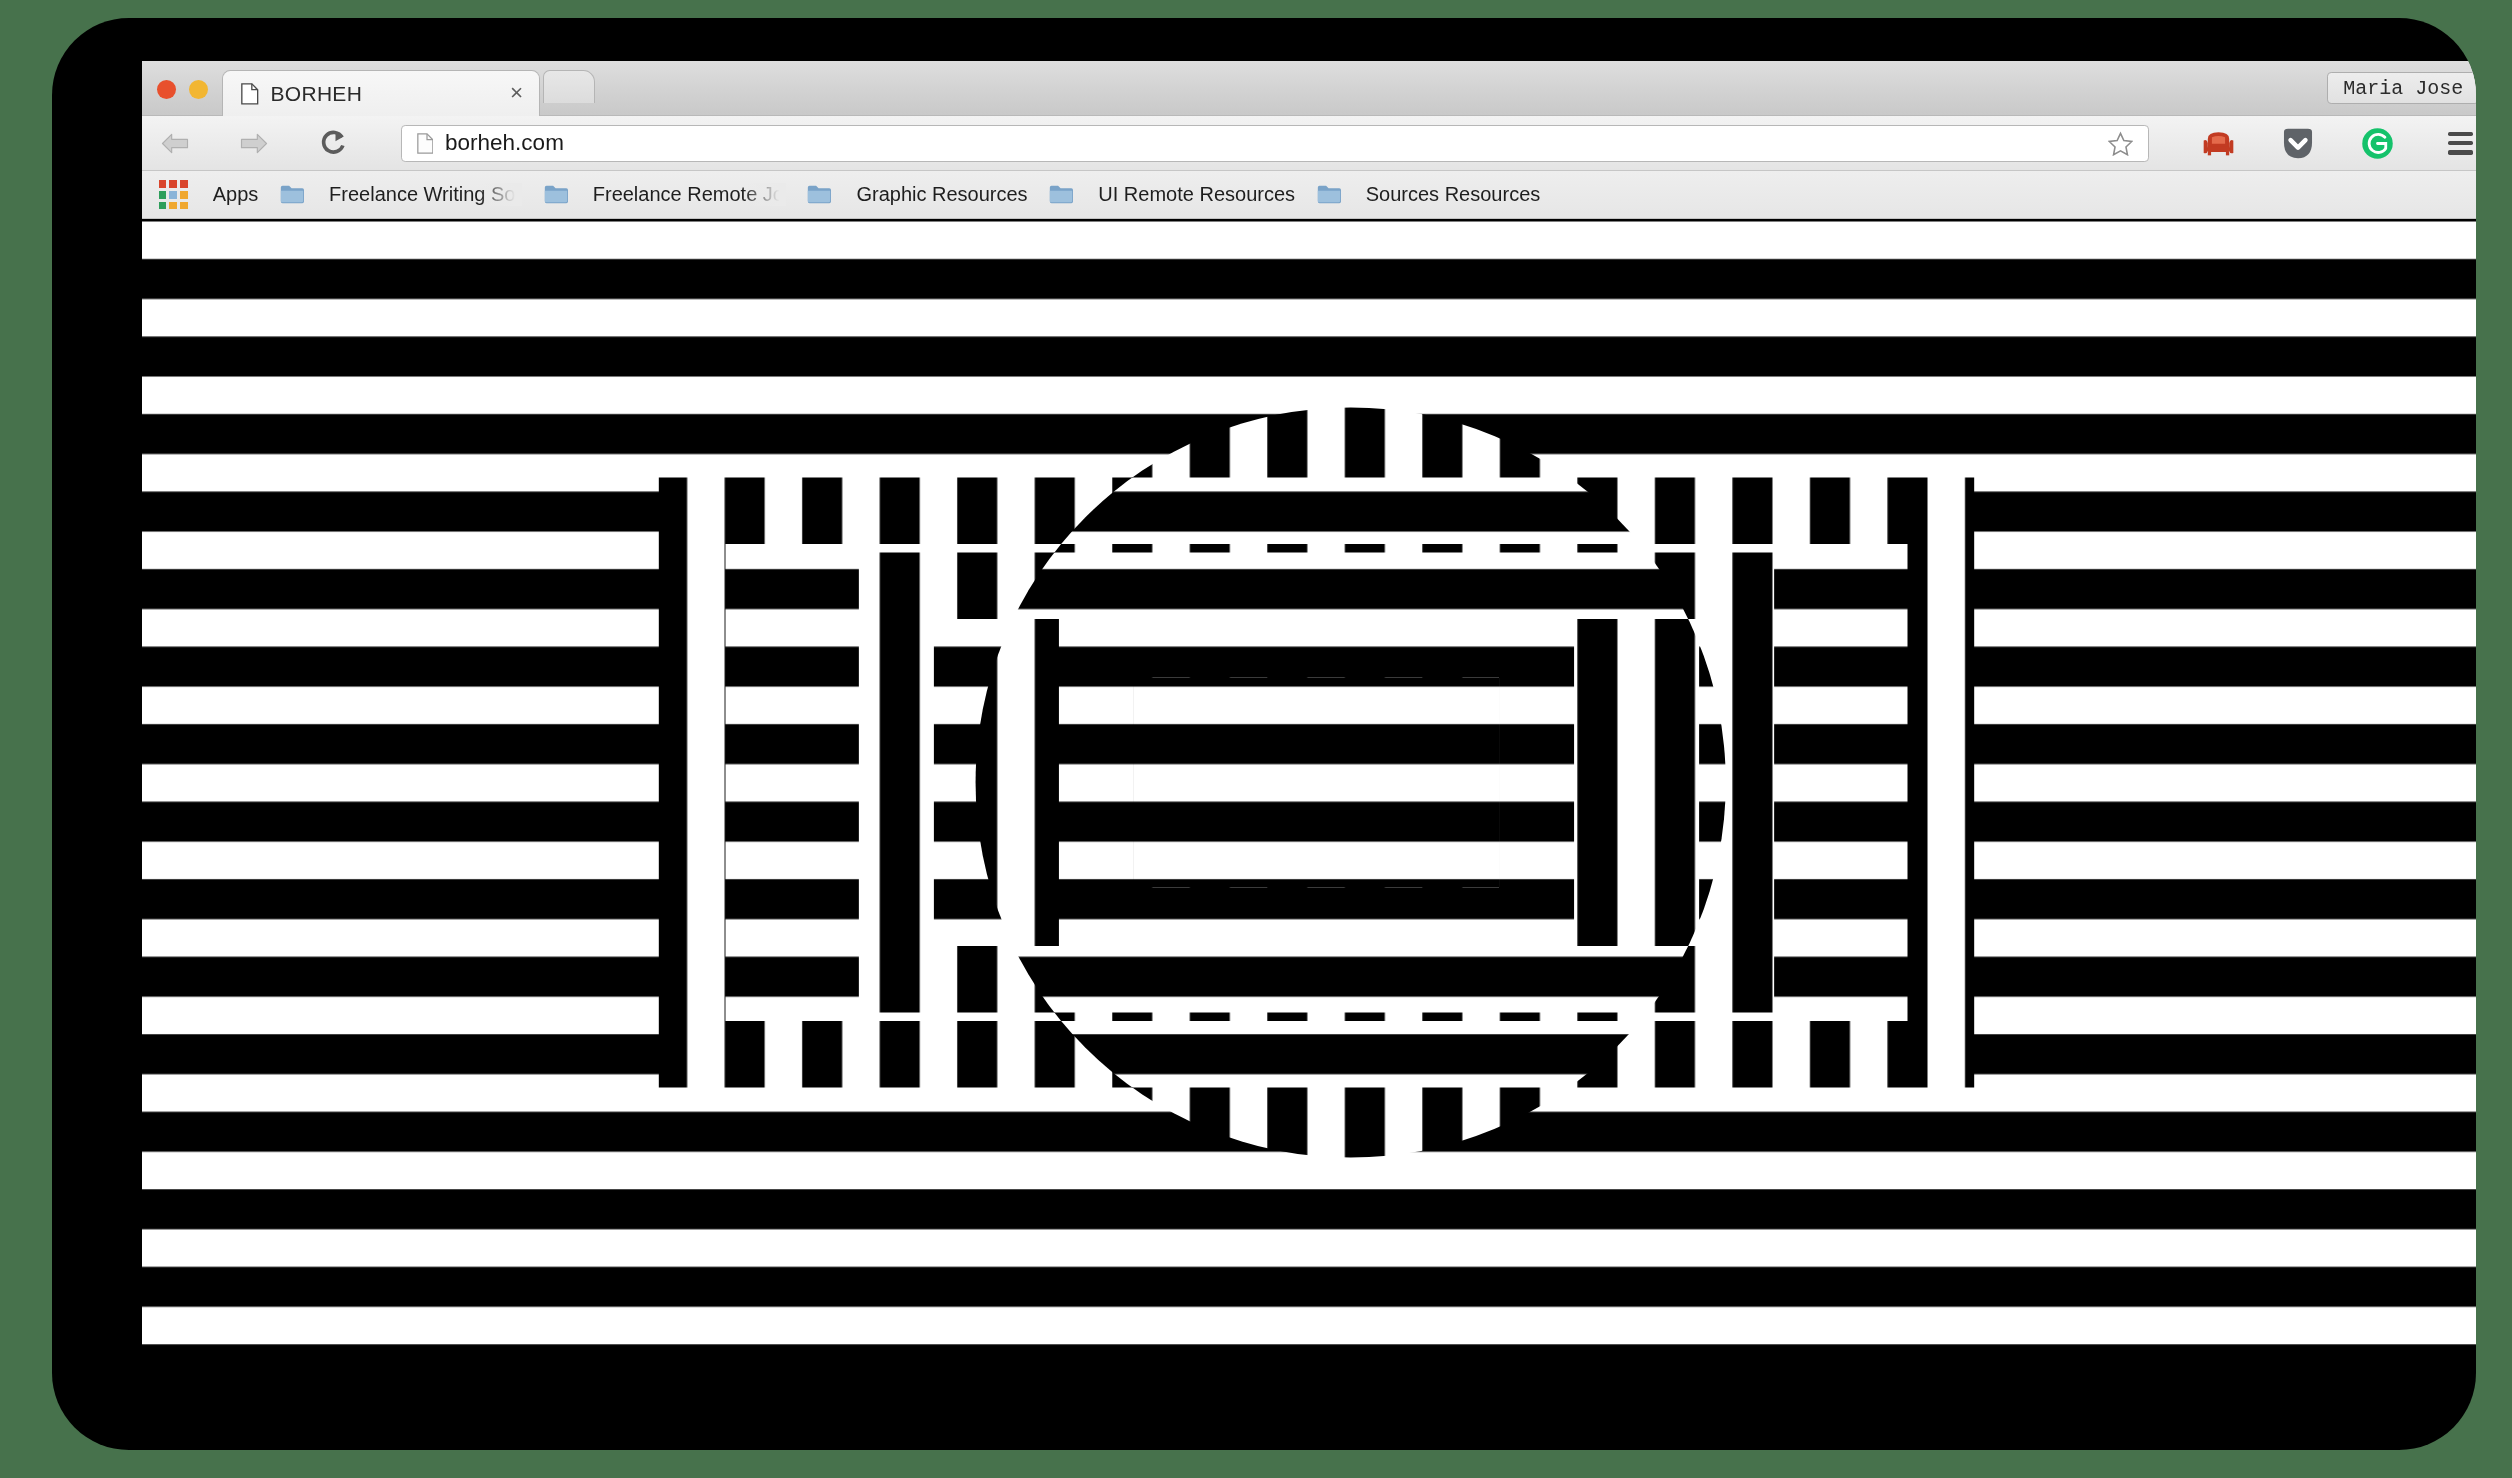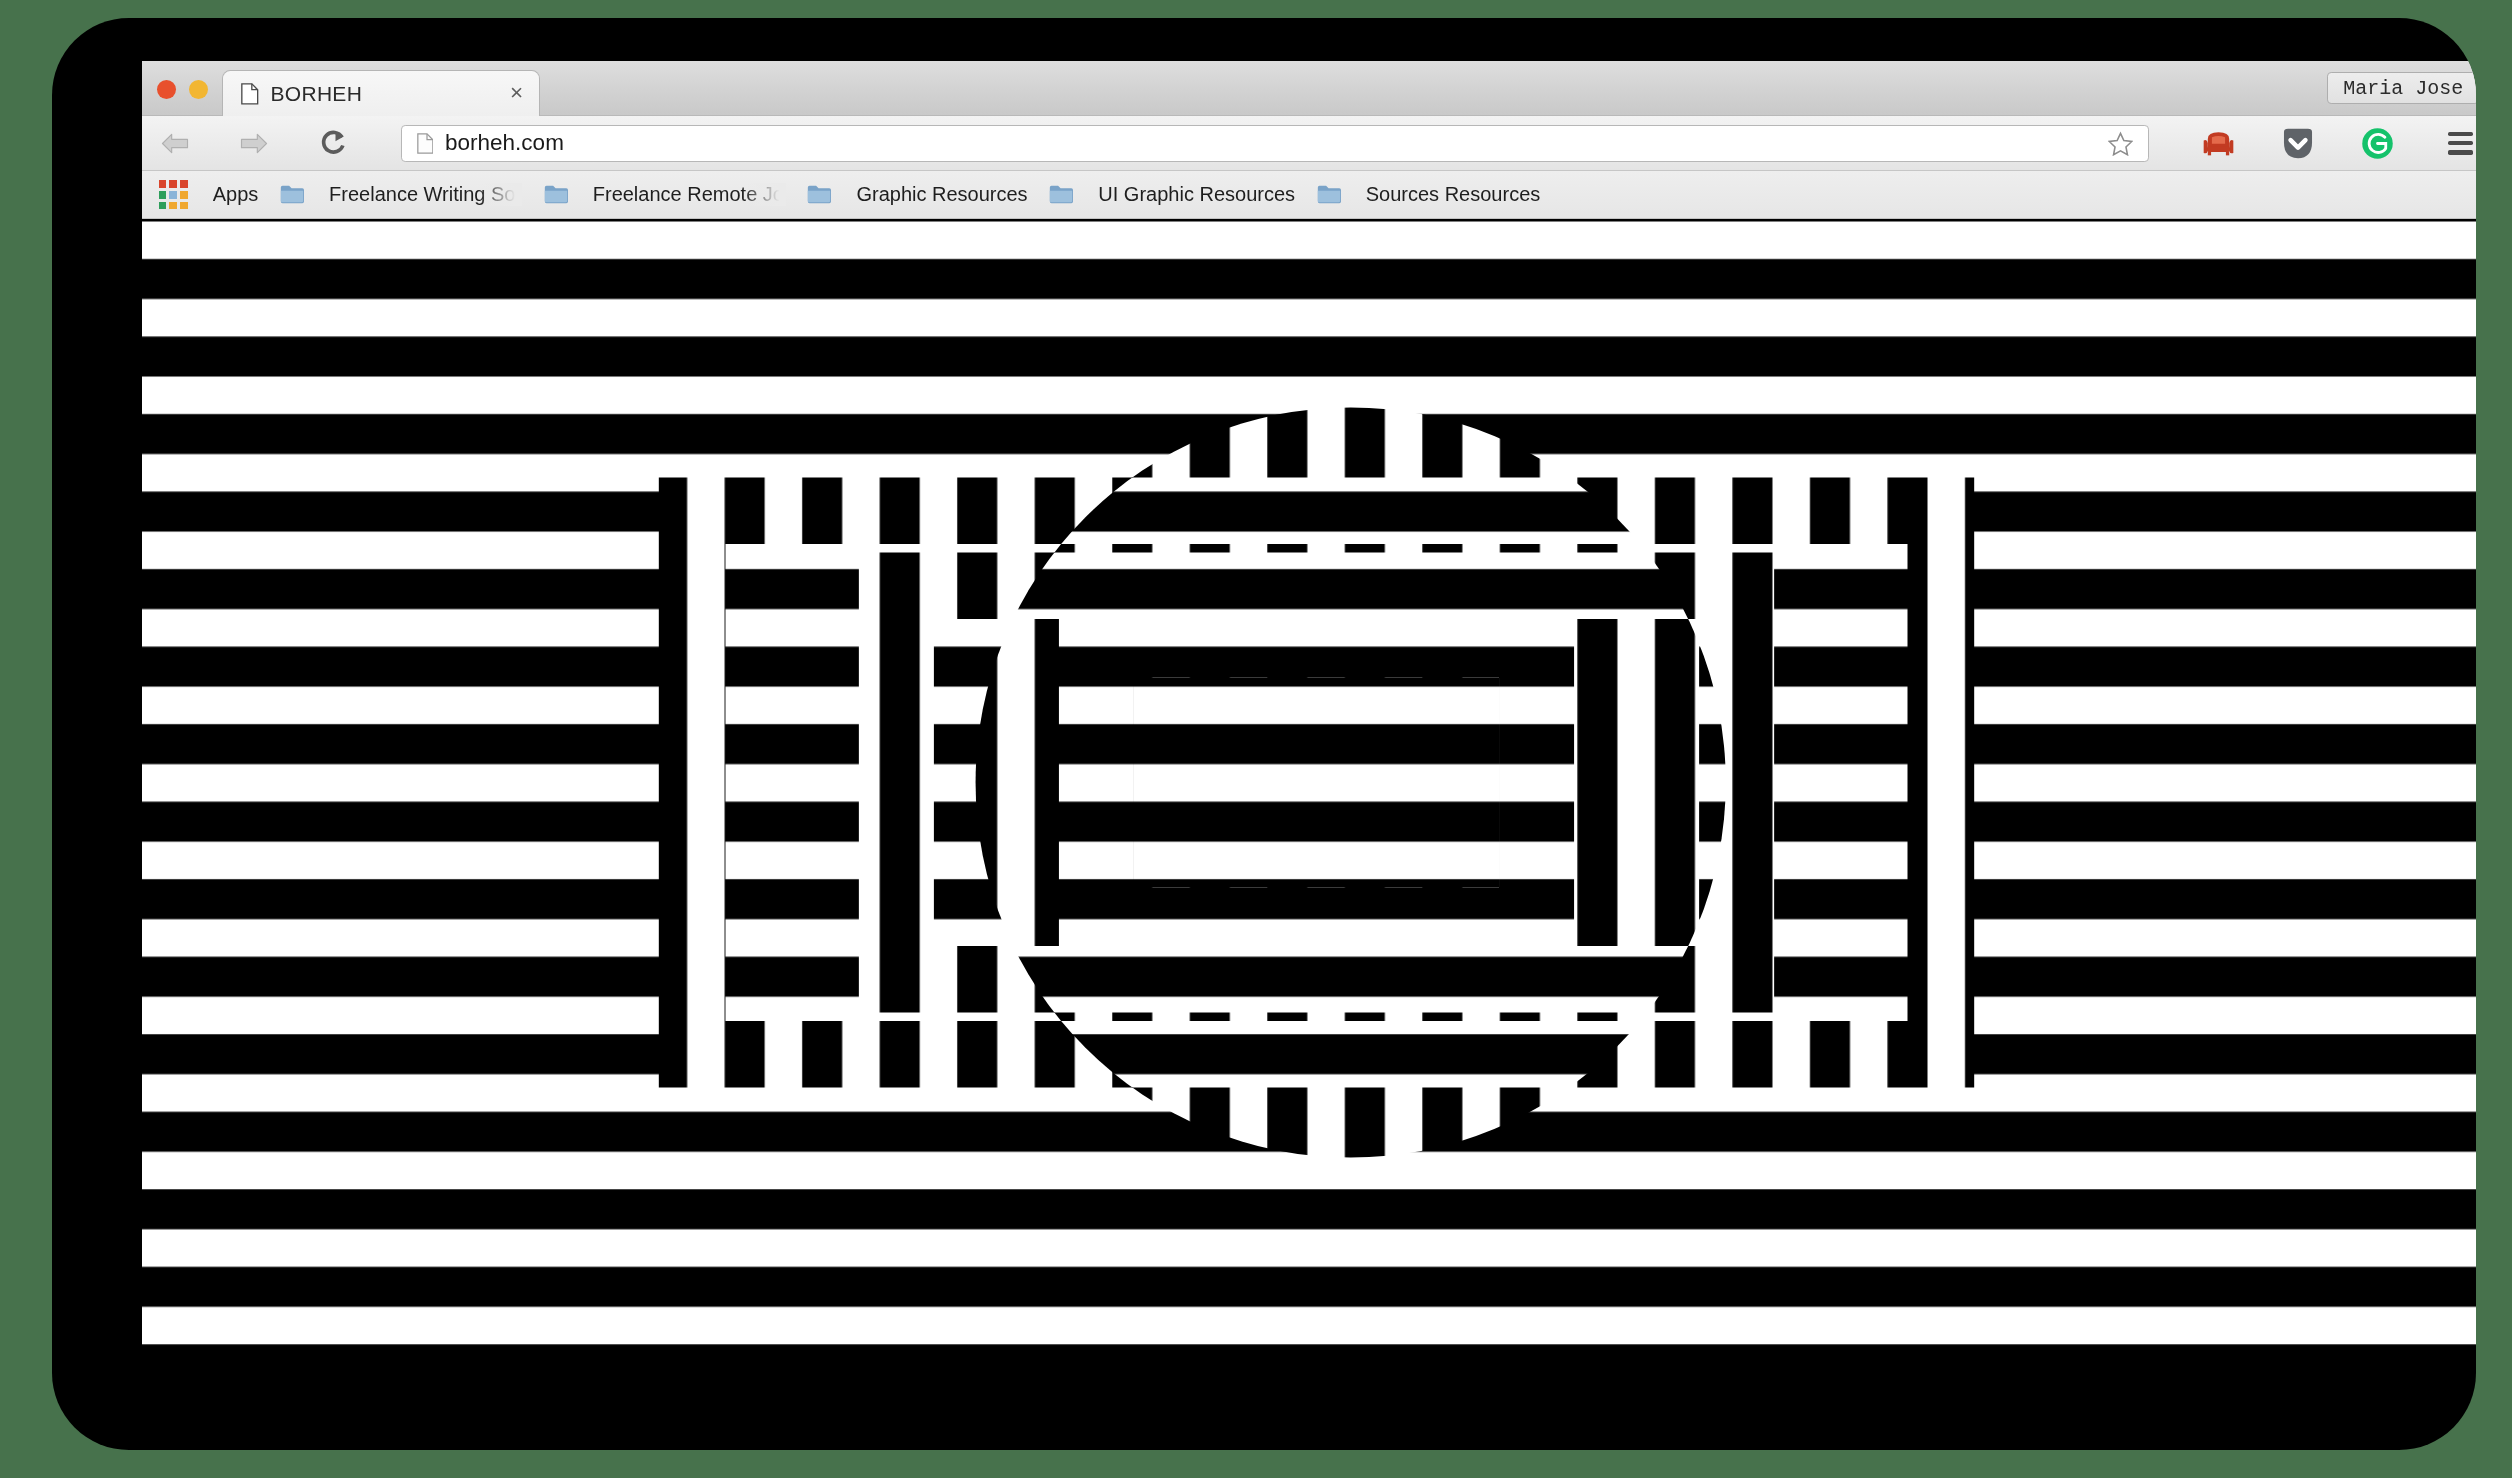--- a/index.html
+++ b/index.html
@@ -38,21 +38,21 @@
   }
   #traffic-lights {
     position: absolute; left: 15px; top: 18.3px;
     display: flex; gap: 13.3px; align-items: center;
   }
   .light { width: 19px; height: 19px; border-radius: 50%; }
   .light.red { background: #e8502d; }
   .light.yellow { background: #f2b632; }
   .light.green { background: #2fbe5e; }
 
-  #tab-row { position: absolute; left: 80px; top: 9.2px; display: flex; align-items: center; flex-direction: column; }
+  #tab-row { position: absolute; left: 80px; top: 9.2px; display: flex; align-items: flex-start; }
   .tab {
     position: relative;
     width: 318px; height: 46px;
     background: linear-gradient(to bottom, #f3f3f3, #ececec);
     border: 0.8px solid #b5b5b5;
     border-bottom: none;
     border-radius: 8.3px 8.3px 0 0;
     display: flex; align-items: center;
     padding: 0 11.7px 0 18.3px;
   }
@@ -302,21 +302,21 @@
             <path d="M1 8 h27 v12 q0 2 -2 2 h-23 q-2 0 -2 -2 z" fill="#9dc0dd"></path>
           </svg>
           <span class="bm-label">Graphic Resources</span>
         </div>
 
         <div class="bm-item">
           <svg width="24" height="21" viewBox="0 0 29 25">
             <path d="M1 4 q0 -2 2 -2 h8 l3 3 h13 q2 0 2 2 v14 q0 2 -2 2 h-24 q-2 0 -2 -2 z" fill="#7aa3c8"></path>
             <path d="M1 8 h27 v12 q0 2 -2 2 h-23 q-2 0 -2 -2 z" fill="#9dc0dd"></path>
           </svg>
-          <span class="bm-label">UI Graphic Resources</span>
+          <span class="bm-label">UI Remote Resources</span>
         </div>
 
         <div class="bm-item">
           <svg width="24" height="21" viewBox="0 0 29 25">
             <path d="M1 4 q0 -2 2 -2 h8 l3 3 h13 q2 0 2 2 v14 q0 2 -2 2 h-24 q-2 0 -2 -2 z" fill="#7aa3c8"></path>
             <path d="M1 8 h27 v12 q0 2 -2 2 h-23 q-2 0 -2 -2 z" fill="#9dc0dd"></path>
           </svg>
           <span class="bm-label">Sources Resources</span>
         </div>
       </div>

